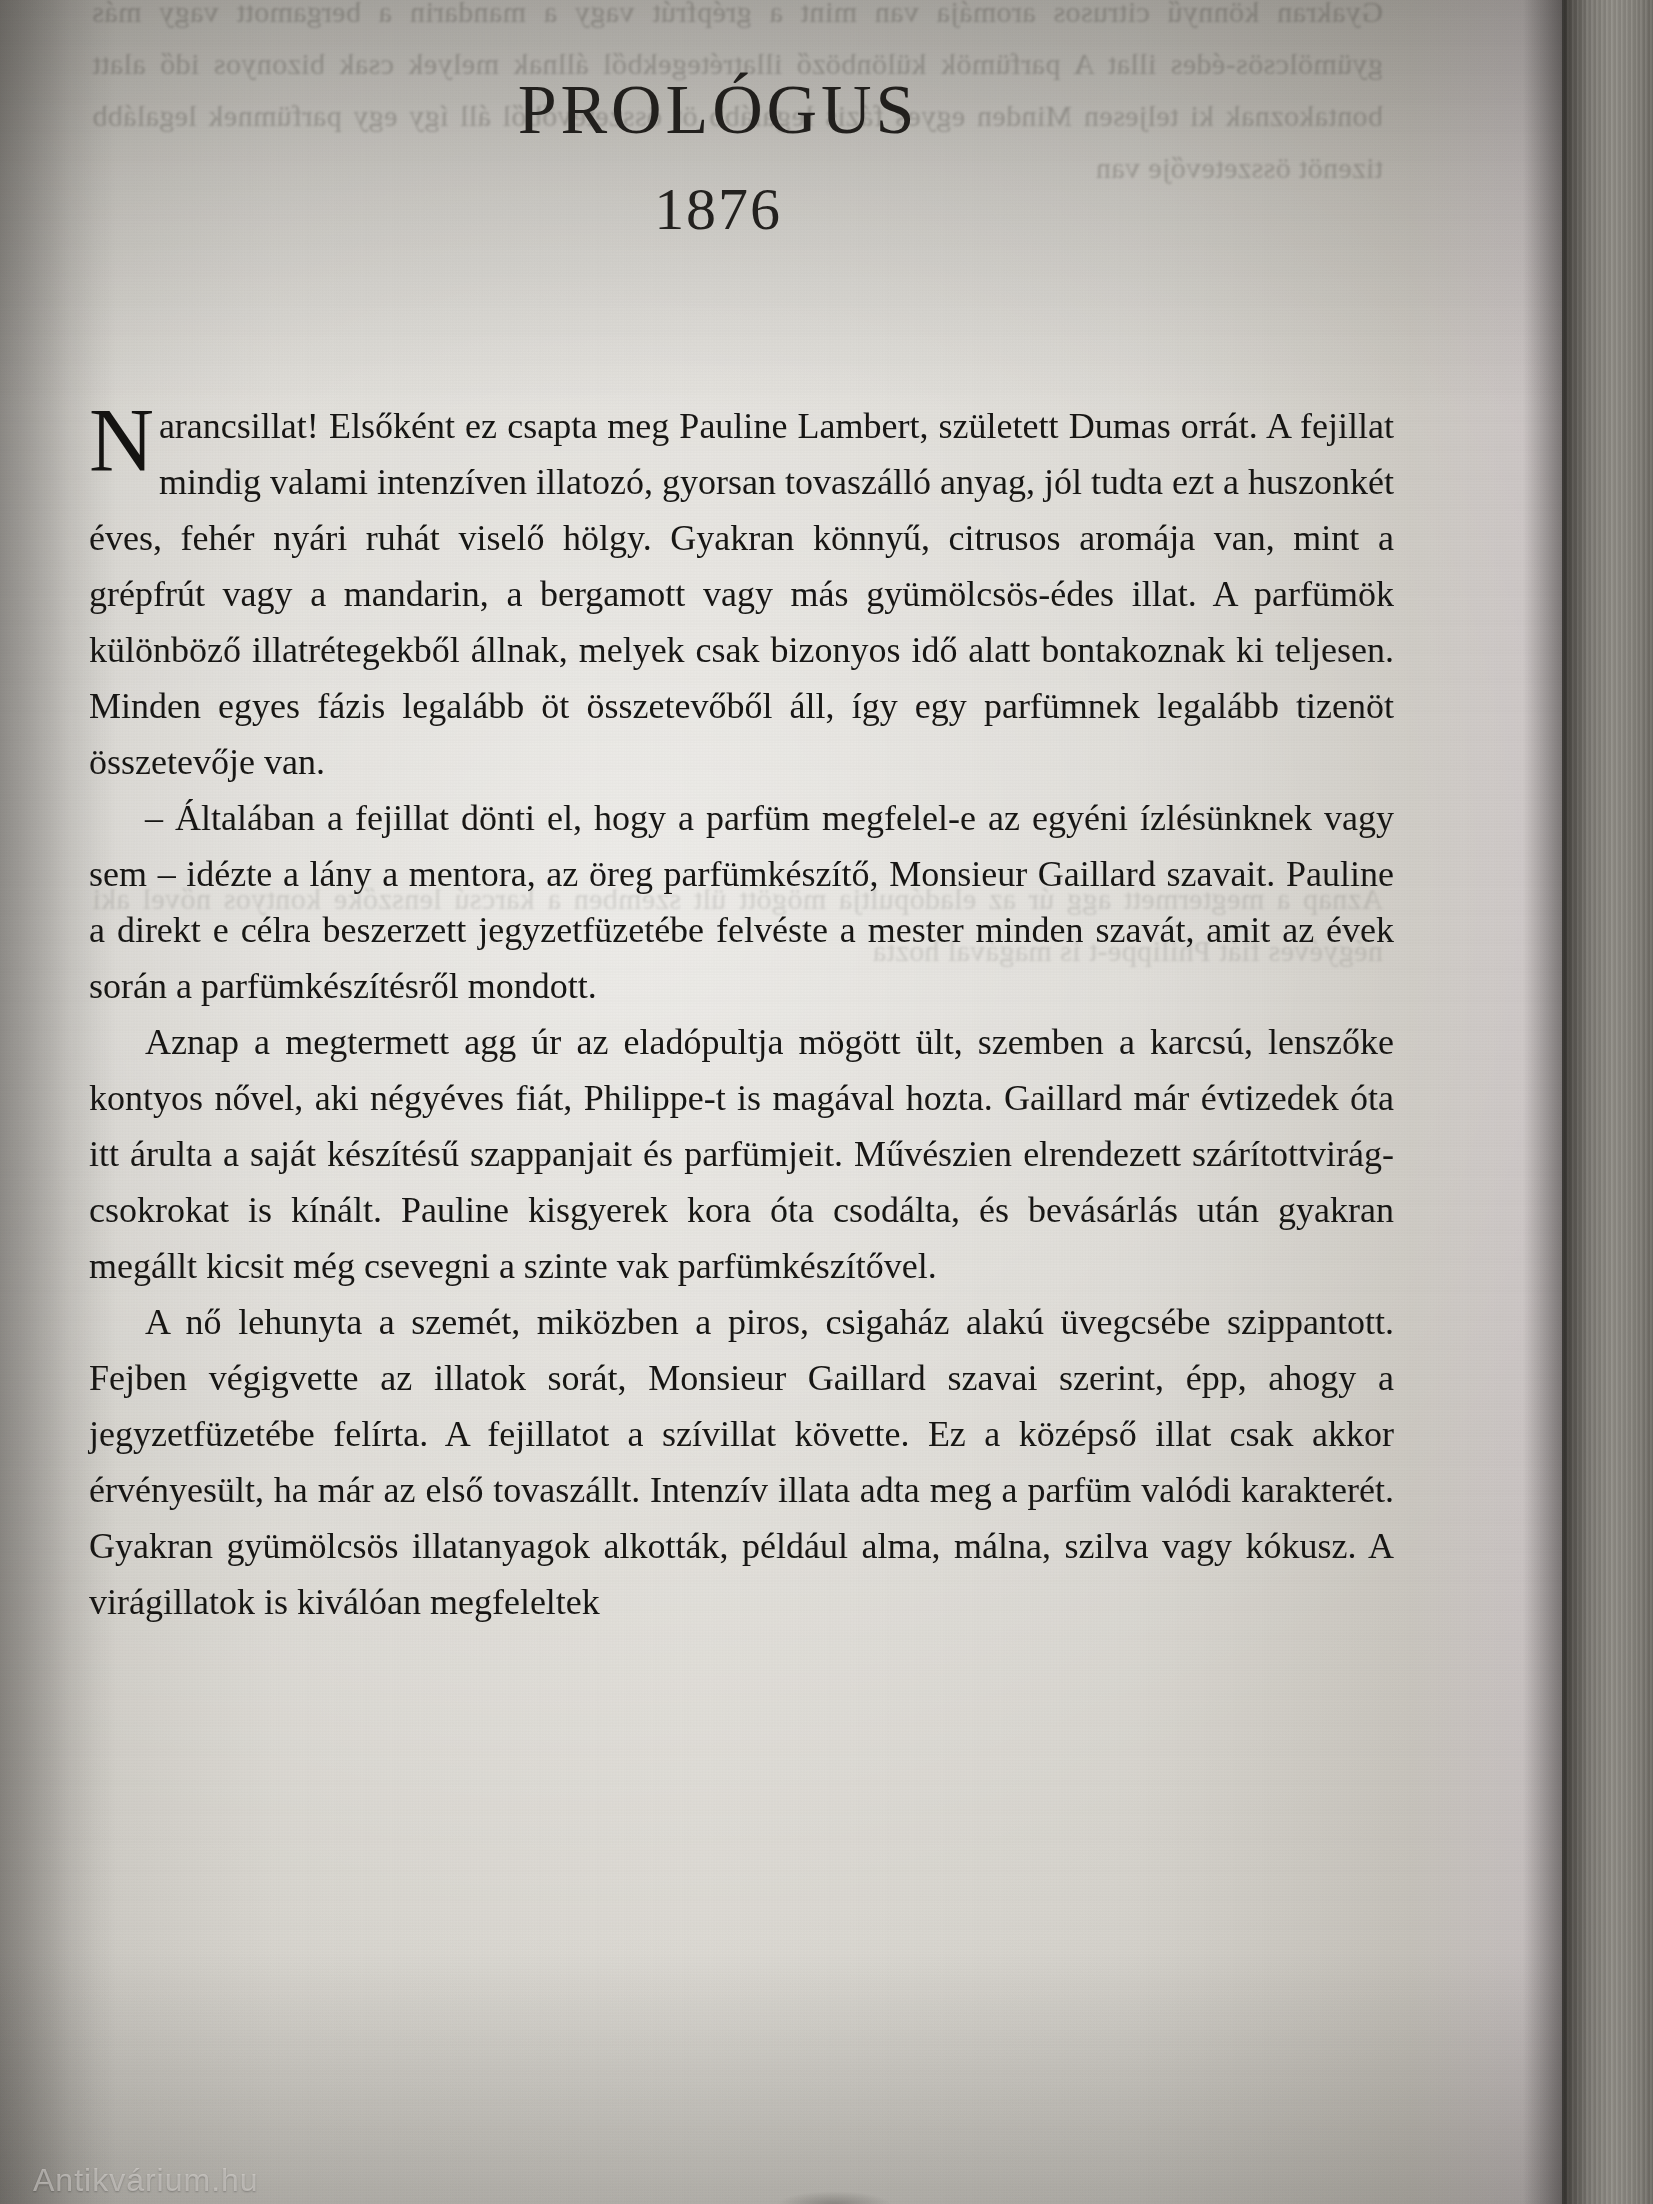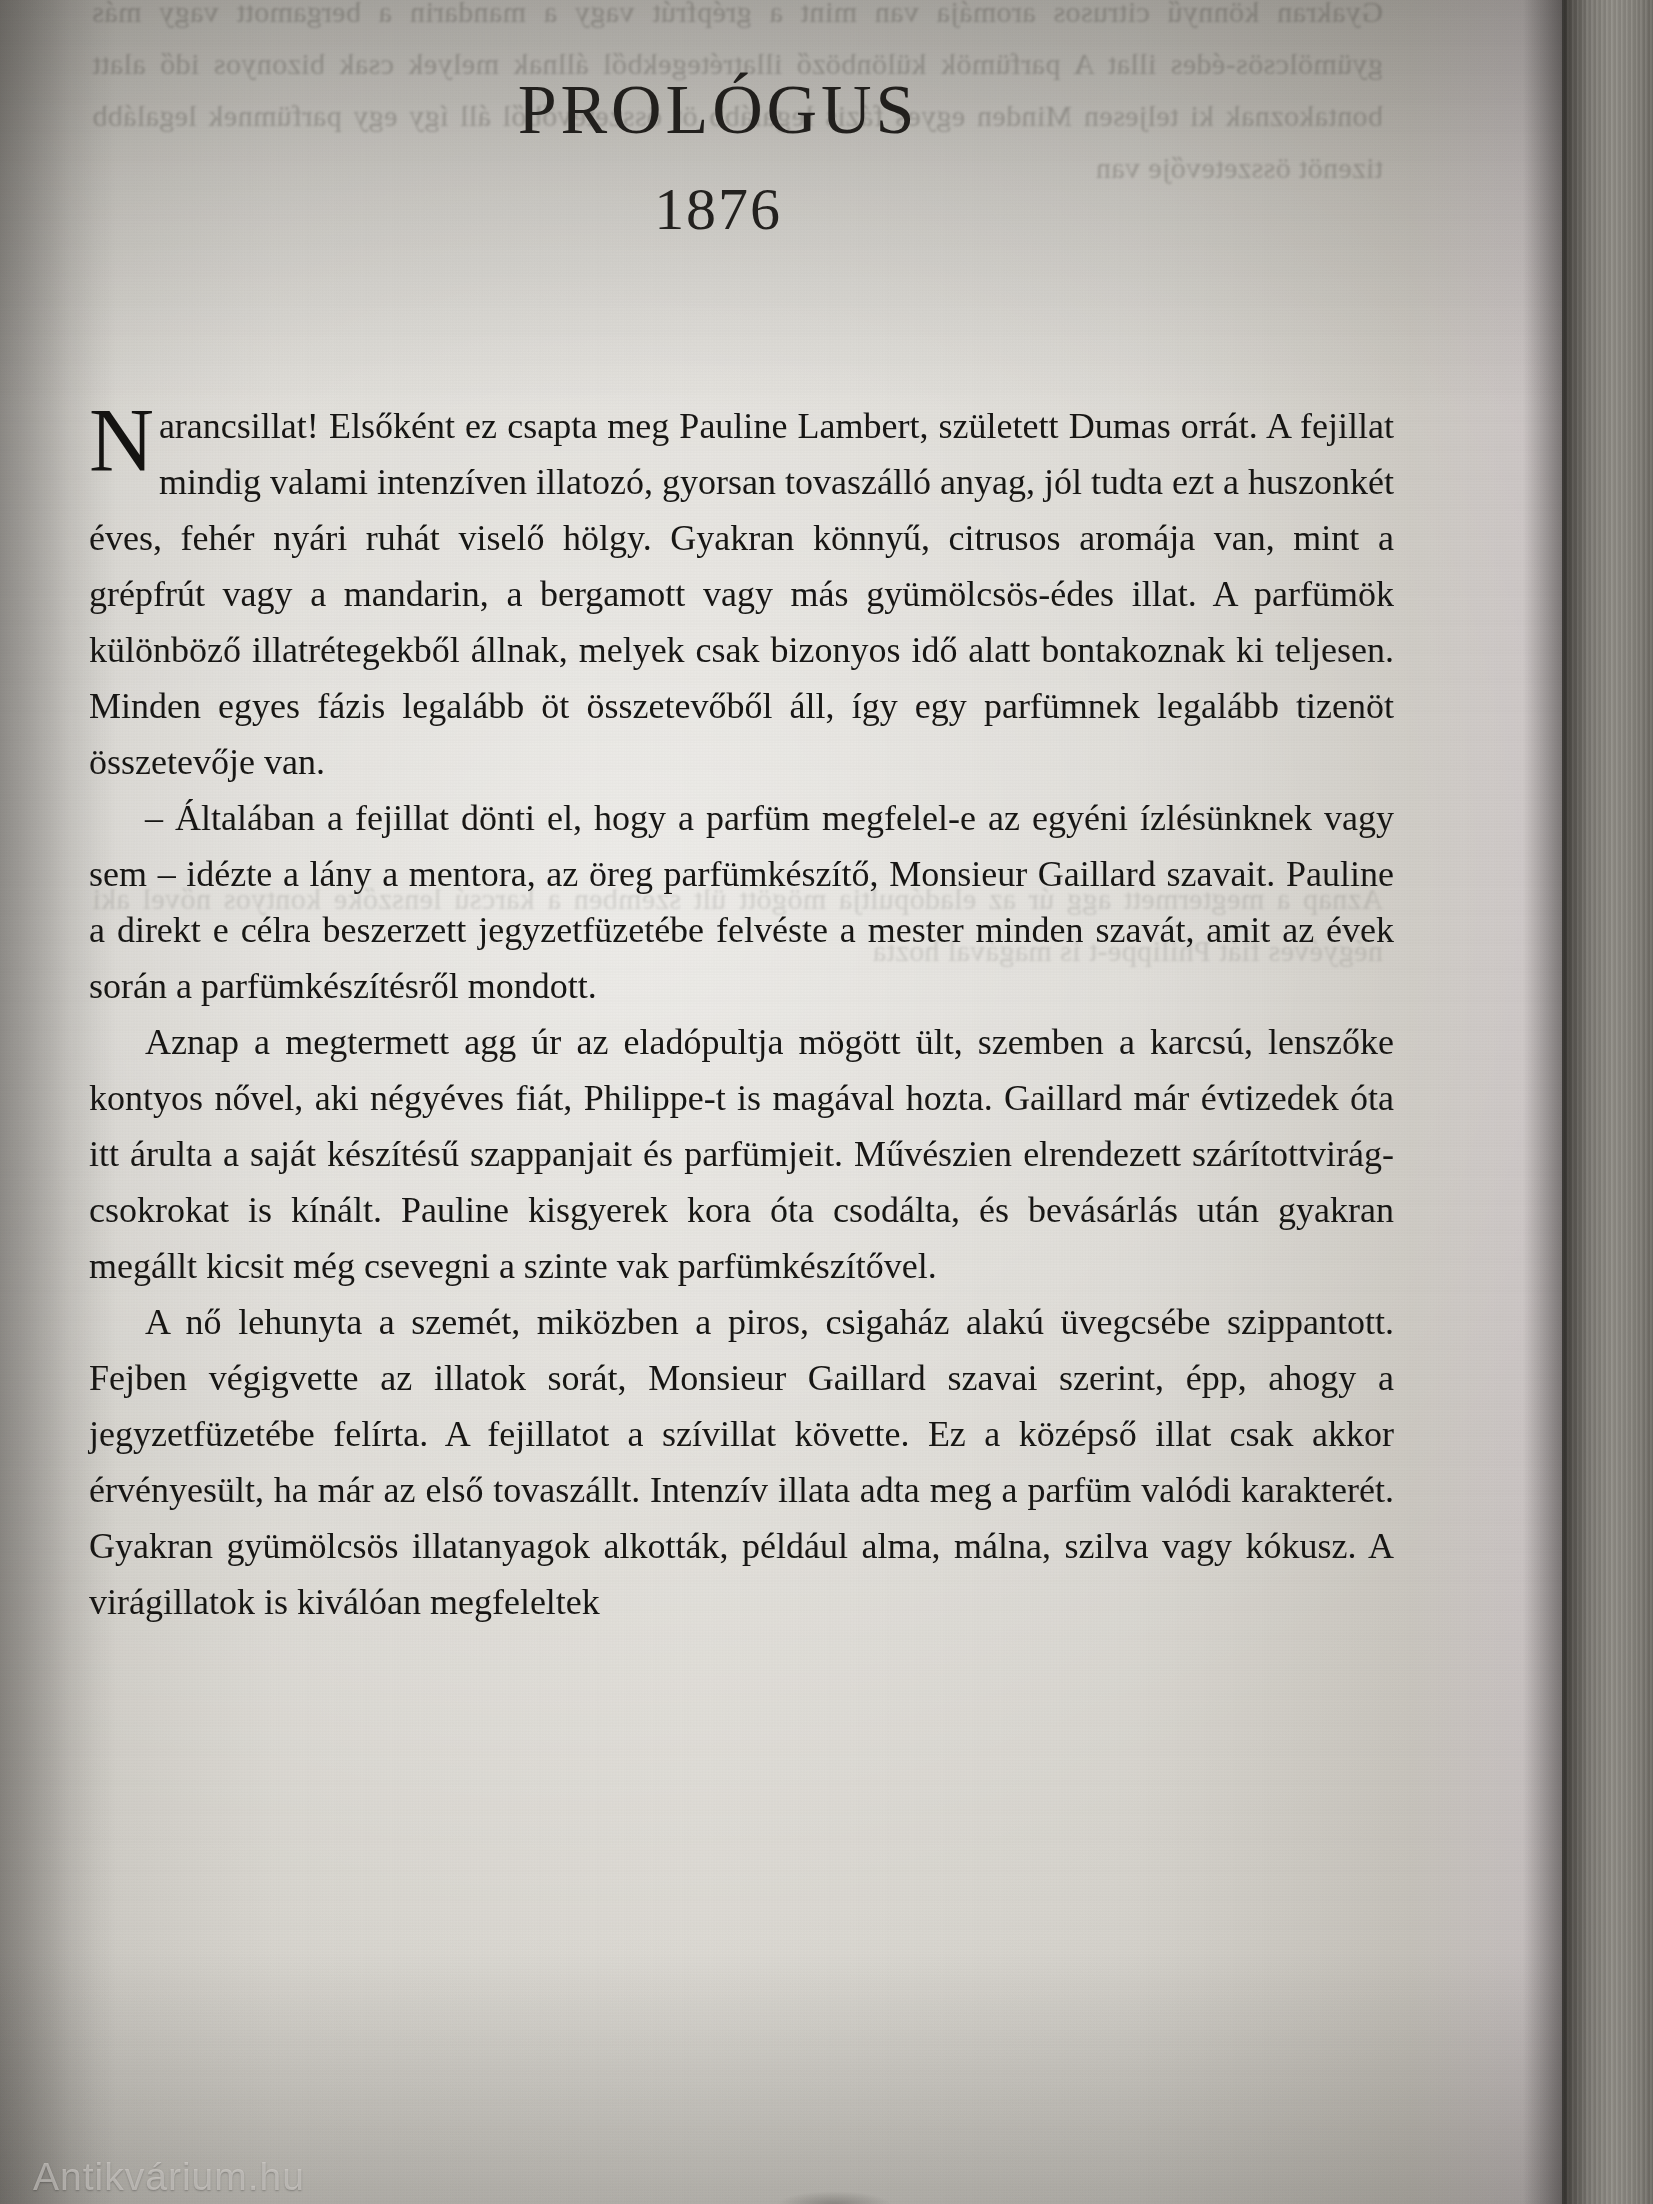--- a/index.html
+++ b/index.html
@@ -170,21 +170,21 @@
     margin-top: 1.9px;
     color: #141311;
     font-family: "Liberation Serif", serif;
   }
 
   
   .watermark {
     position: absolute;
     left: 33px;
     bottom: 5.8px;
-    font-size: 39px;
+    font-size: 32px;
     color: rgba(225,223,218,0.55);
     letter-spacing: 1px;
     text-shadow: 0 1px 1.9px rgba(0,0,0,0.25);
     font-family: "Liberation Sans", sans-serif;
     pointer-events: none;
   }
   .edge-mark {
     position: absolute;
     left: 776px;
     bottom: 0px;

